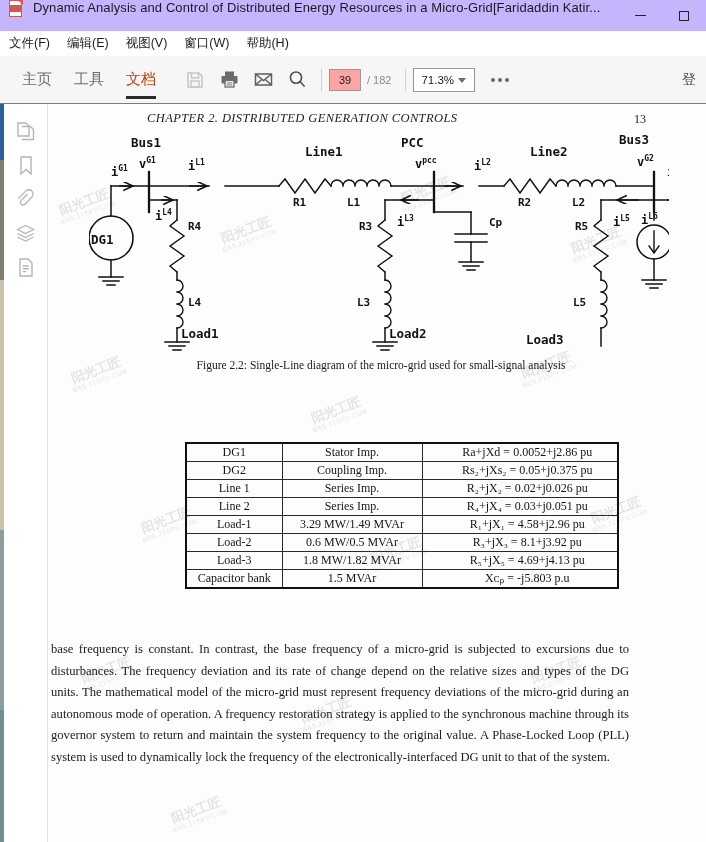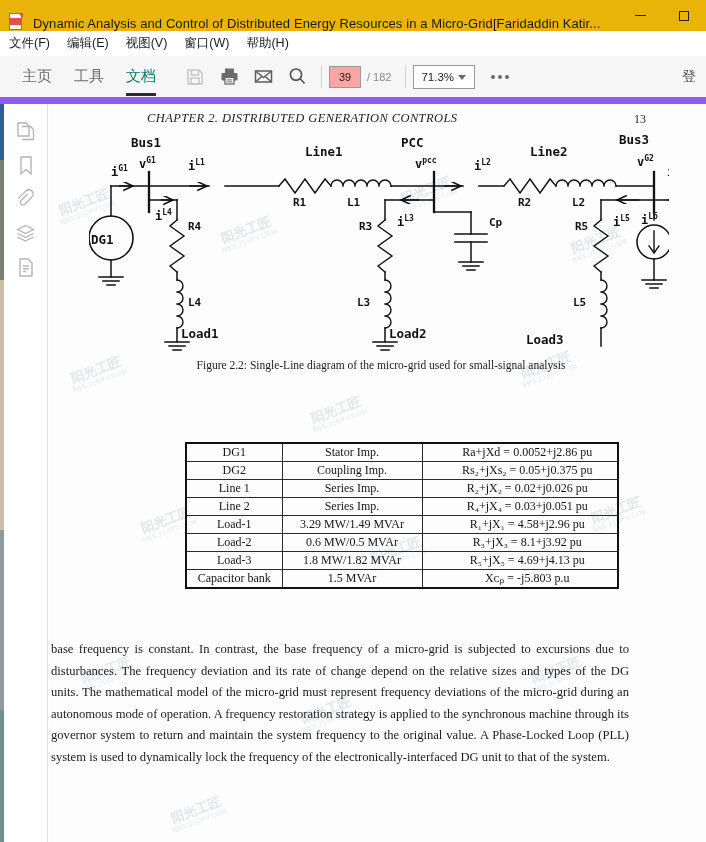--- a/index.html
+++ b/index.html
@@ -7,21 +7,21 @@
     width: 706px; height: 842px;
     overflow: hidden;
     background: #ffffff;
     font-family: "Liberation Sans", sans-serif;
   }
   #app { position: relative; width: 706px; height: 842px; background:#fff; }
 
   
   .titlebar {
     position:absolute; left:0; top:0; width:706px; height:31px;
-    background:#eab308; display:flex; align-items:flex-end;
+    background:#c4b5fd; display:flex; align-items:flex-start;
   }
   .pdf-icon { margin-left:8px; width:16px; height:18px; position:relative; flex:0 0 auto; }
   .pdf-icon .sheet {
     position:absolute; left:1px; top:0; width:13px; height:17px;
     background:#ffffff; border:1.2px solid #d9534f;
     border-top-right-radius:0;
   }
   .pdf-icon .fold {
     position:absolute; right:1px; top:0; width:0; height:0;
     border-left:5px solid transparent; border-top:5px solid #d9534f;
@@ -46,28 +46,28 @@
     position:absolute; left:0; top:31px; width:706px; height:25px;
     background:#ffffff; display:flex; align-items:center; padding-left:9px;
   }
   .menu-item {
     font-size:12.5px; color:#1b1b1b; margin-right:17px; white-space:nowrap;
   }
 
   
   .toolbar {
     position:absolute; left:0; top:56px; width:706px; height:48px;
-    background:#f6f6f6; border-bottom:7px solid #8b5cf6;
+    background:#f6f6f6; border-bottom:1px solid #8b5cf6;
     display:flex; align-items:center;
   }
   .tb-tab {
     font-size:15px; color:#6d6d6d; margin-left:22px; position:relative;
     height:48px; display:flex; align-items:center; white-space:nowrap;
   }
-  .tb-tab.active { color:#0f766e;font-family:Liberation Serif, serif; }
+  .tb-tab.active { color:#c2410c;font-family:Liberation Serif, serif; }
   .tb-tab.active::after {
     content:""; position:absolute; left:0; right:0; bottom:5px; height:3px; background:#2b2b2b;
   }
   .tb-iconbtn {
     width:34px; height:48px; display:flex; align-items:center; justify-content:center;
   }
   .tb-sep { width:1px; height:22px; background:#cfcfcf; margin:0 7px; }
   .pagebox {
     width:32px; height:22px; border:1px solid #9a9a9a; background:#fca5a5;
     display:flex; align-items:center; justify-content:center;

